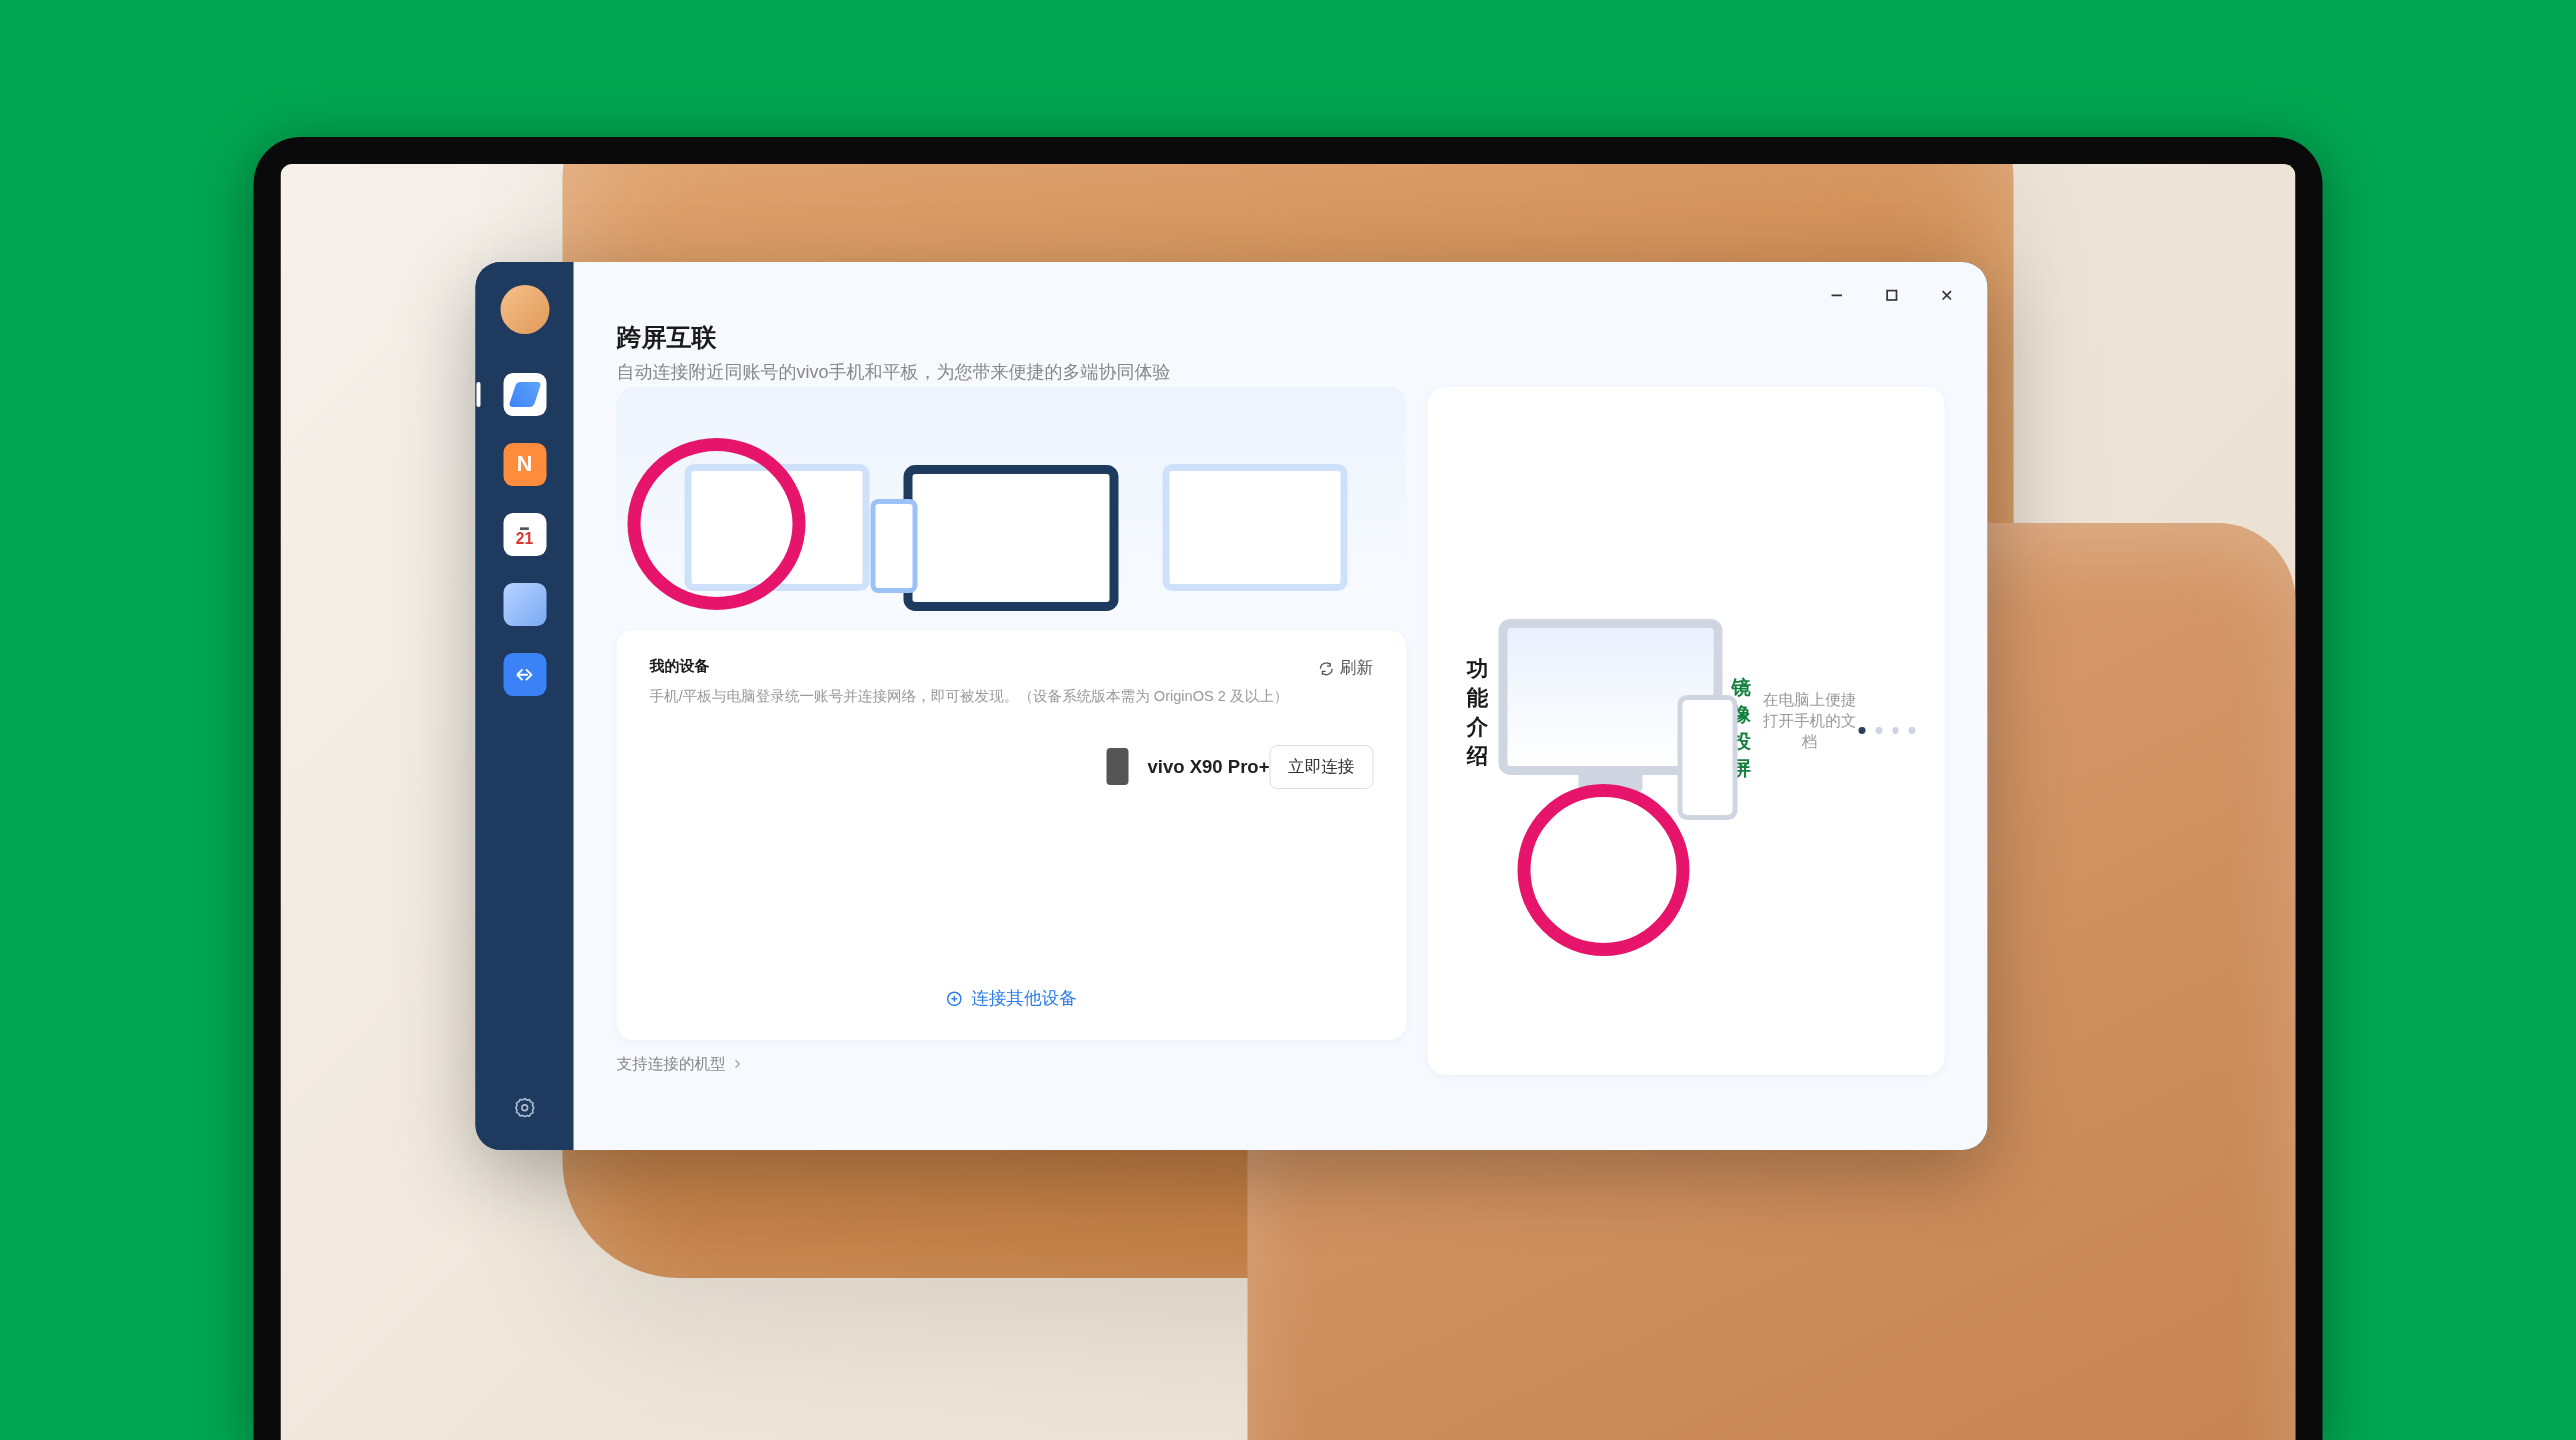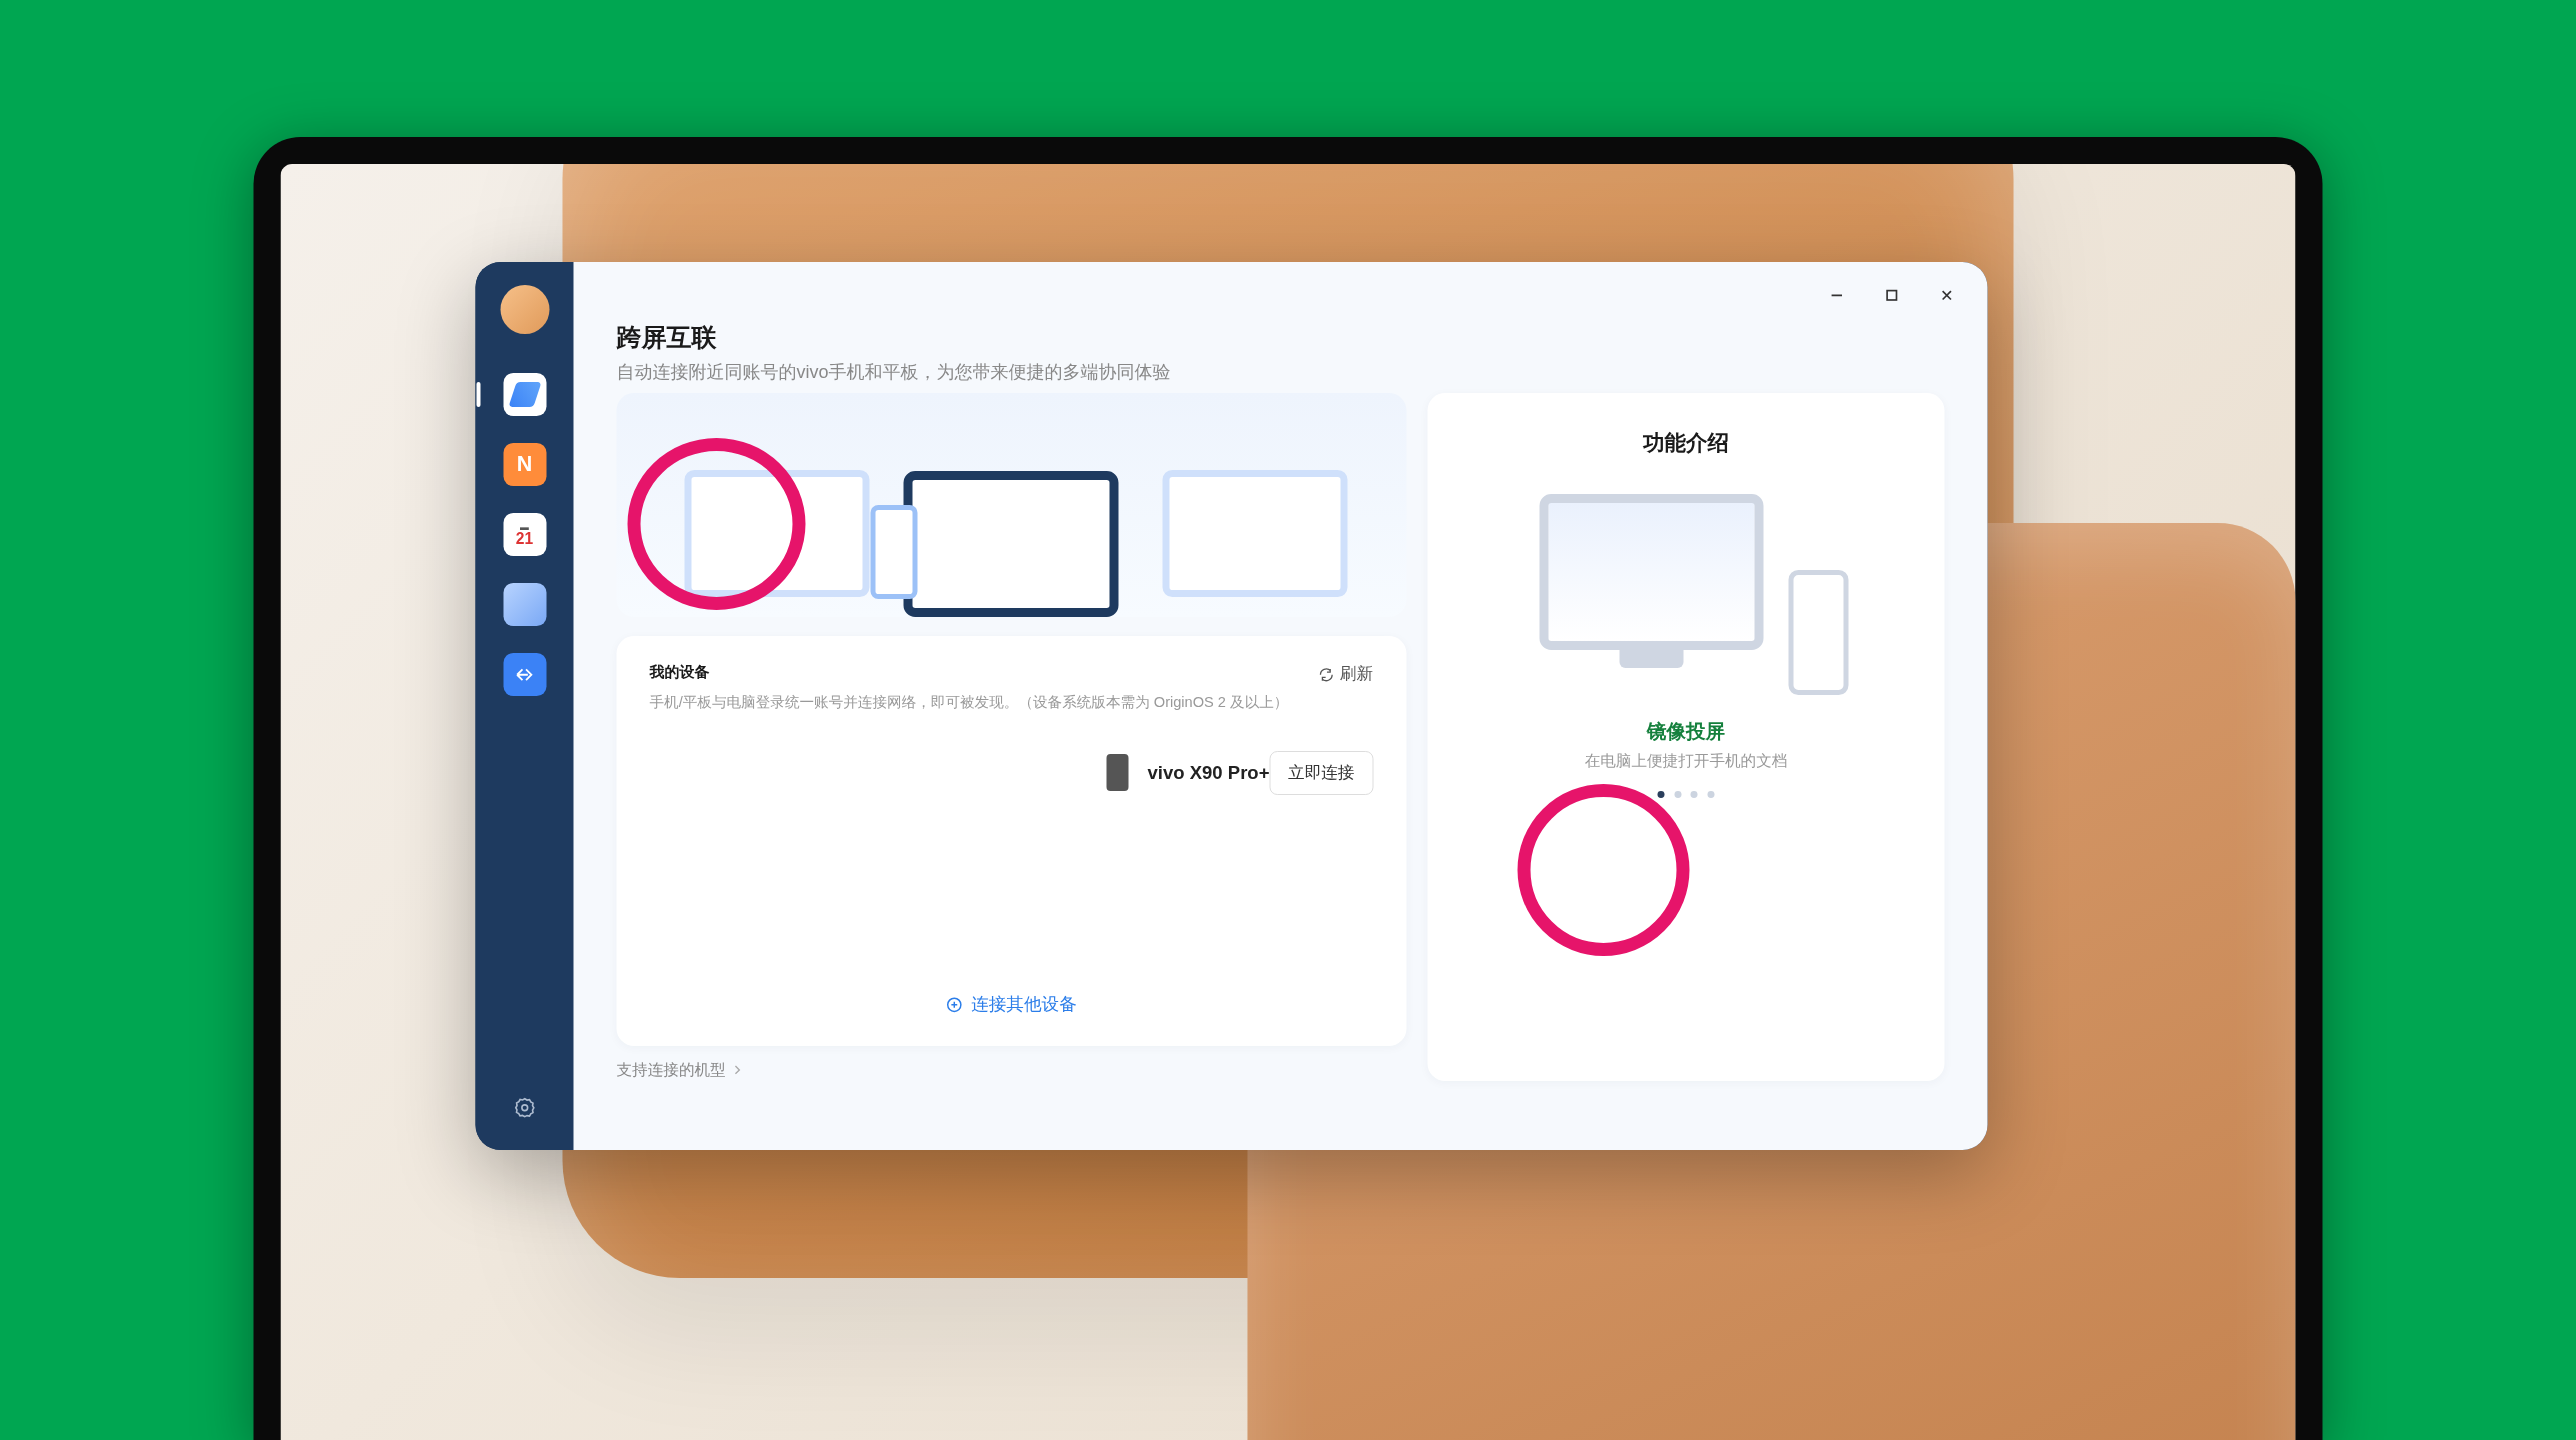--- a/index.html
+++ b/index.html
@@ -149,21 +149,21 @@
   top: 13.7px; right: 13.7px;
   display: flex;
 }
 .win-btn {
   width: 55px; height: 39px;
   display: flex; align-items: center; justify-content: center;
   color: #333;
 }
 .win-btn svg { width: 14.6px; height: 14.6px; }
 
-.page-header { margin-bottom: 9px; }
+.page-header { margin-bottom: 3px; }
 .page-title { font-size: 25px; font-weight: 700; color: #1a1a1a; margin-bottom: 5.9px; }
 .page-sub { font-size: 18px; color: #888; }
 
 .main-row { display: flex; gap: 21.5px; }
 .left-col { flex: 1.08; display:flex; flex-direction:column; }
 .right-col { width: 517px; }
 
 .card {
   background: #fff;
   border-radius: 17.6px;
@@ -235,21 +235,21 @@
   text-align: center;
   padding: 25px 0 29px 0;
 }
 .other-devices a {
   color: #2b7de9; font-size: 17.6px; text-decoration:none;
   display: inline-flex; align-items:center; gap:7.8px;
 }
 .other-devices svg{width:17.6px;height:17.6px;}
 
 
-.feature { height: 688px; padding: 35px 29px; display:flex; flex-direction:column; align-items:center;text-align:center; }
+.feature { height: 688px; padding: 35px 29px; display:flex; flex-direction:row; align-items:center;text-align:center; }
 .feature-title { font-size: 21.5px; font-weight:700; color:#1a1a1a; margin-bottom: 37px;}
 .feature-illus { position:relative; width: 293px; height: 195px; margin-bottom: 29px;}
 .feat-monitor {
   width: 224px; height: 156px;
   border: 9.8px solid #cfd6e2;
   border-radius: 11.7px;
   background: linear-gradient(180deg,#eaf1fd,#fff);
   position: relative;
 }
 .feat-monitor::after{

